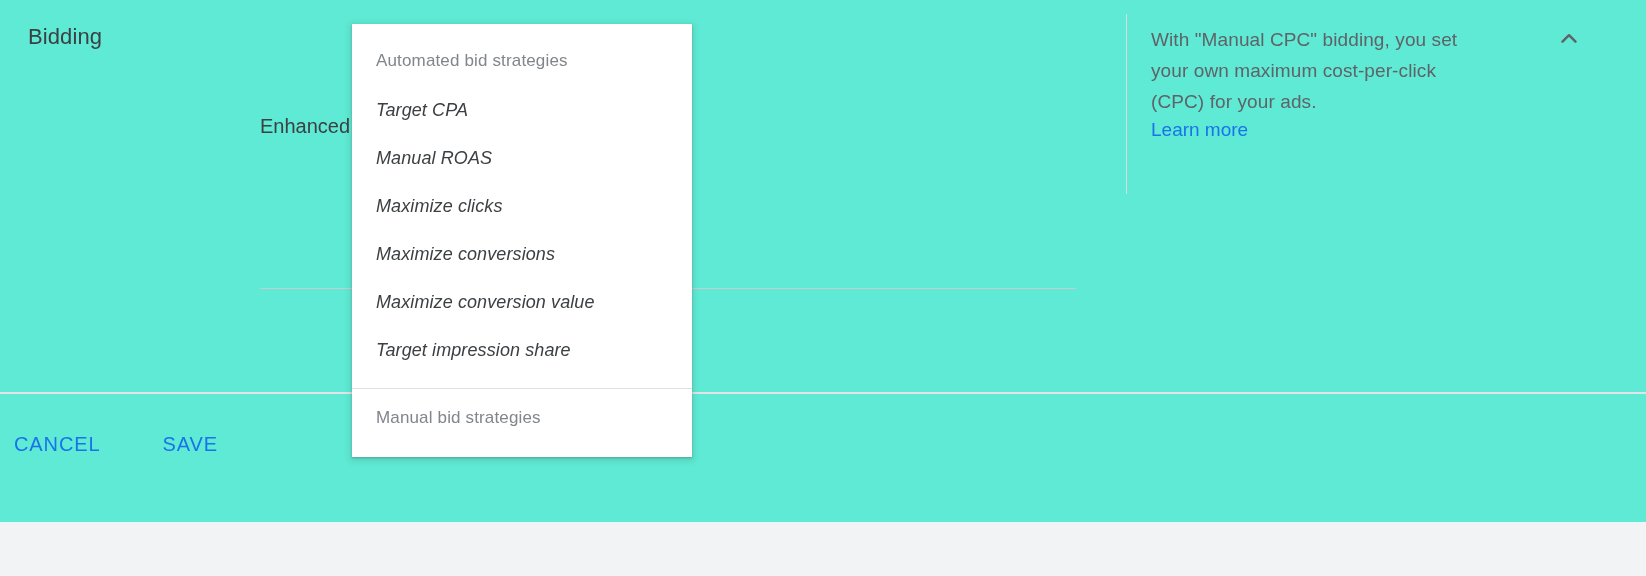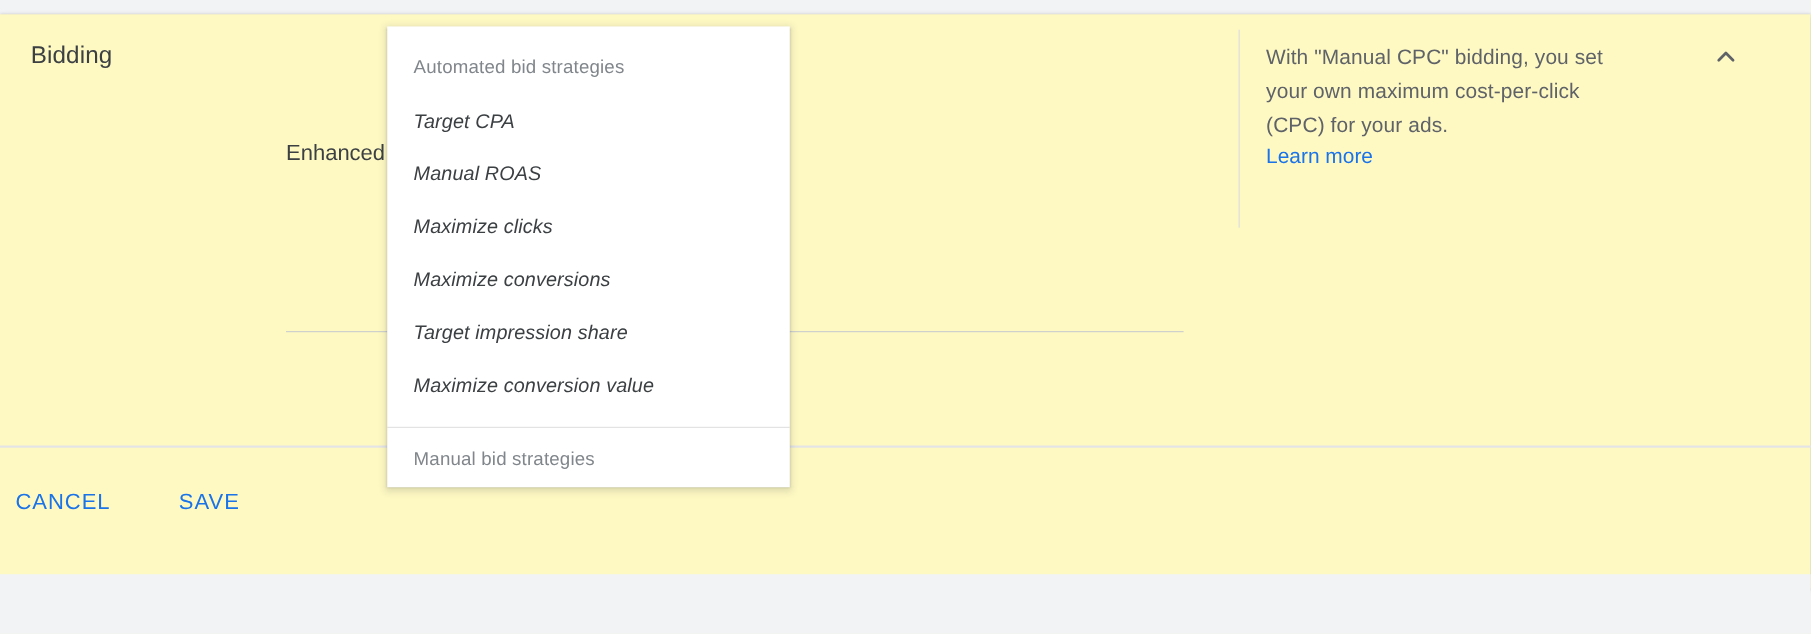--- a/index.html
+++ b/index.html
@@ -9,24 +9,24 @@
     height: 576px;
     overflow: hidden;
     background: #f1f3f4;
     font-family: "Liberation Sans", sans-serif;
     -webkit-font-smoothing: antialiased;
   }
 
   
   #page-card {
     position: absolute;
-    left: 0; top: 13px;
+    left: 0; top: 0;
     width: 1646px;
     height: 522px;
-    background: #fef9c3;
+    background: #5eead4;
     box-shadow: 0 1px 3px rgba(60,64,67,.30), 0 2px 6px rgba(60,64,67,.15);
   }
 
   #page-below {
     position: absolute;
     left: 0; top: 522px;
     width: 1646px; height: 54px;
     background: #f1f3f4;
   }
 
@@ -164,24 +164,25 @@
     cursor: pointer;
     border-radius: 4px;
   }
   #cancel-button { margin-right: 34px; }
 
   
   #dropdown {
     position: absolute;
     left: 352px;
     top: 24px;
-    width: 366px;
+    width: 340px;
     background: #ffffff;
     box-shadow: 0 2px 6px 2px rgba(60,64,67,.15), 0 1px 2px rgba(60,64,67,.30);
     padding-top: 8px;
+    padding-bottom: 14px;
     z-index: 50;
   }
 
   .dropdown-group-label {
     font-size: 17px;
     line-height: 22px;
     color: #80868b;
     padding: 18px 24px 14px 24px;
     letter-spacing: .15px;
   }
@@ -261,17 +262,17 @@
 </div>
 
 <div id="page-below"></div>
 
 <div id="dropdown">
     <div class="dropdown-group-label">Automated bid strategies</div>
     <div class="dropdown-item">Target CPA</div>
     <div class="dropdown-item">Manual ROAS</div>
     <div class="dropdown-item">Maximize clicks</div>
     <div class="dropdown-item">Maximize conversions</div>
+    <div class="dropdown-item">Maximize conversion value</div>
     <div class="dropdown-item">Target impression share</div>
-    <div class="dropdown-item">Maximize conversion value</div>
     <div class="dropdown-divider"></div>
     <div class="dropdown-group-label">Manual bid strategies</div>
   </div>
 
 </body></html>

